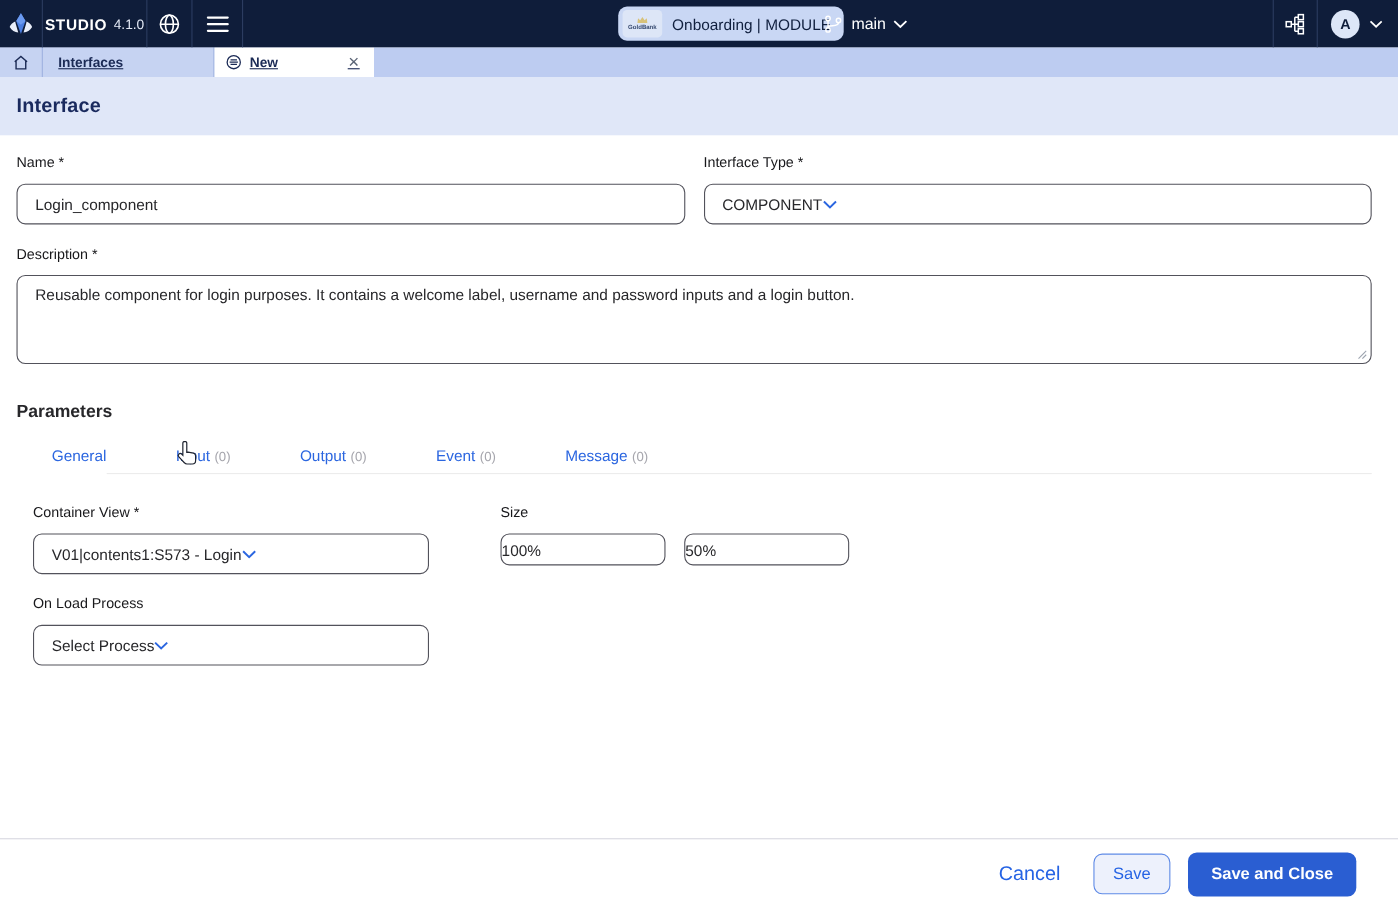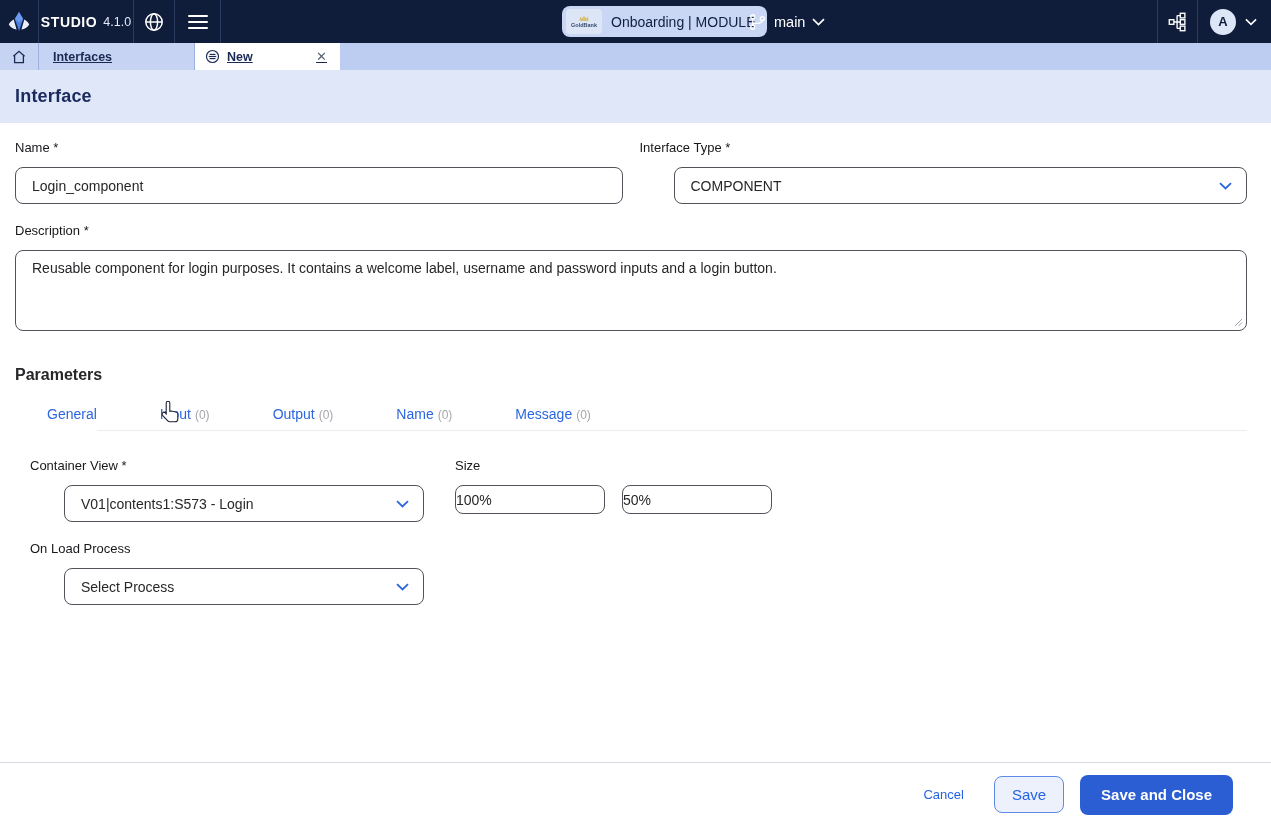--- a/index.html
+++ b/index.html
@@ -50,22 +50,22 @@
   .page-title { font-size:18px; font-weight:700; color:#1a2a5e; letter-spacing:.2px; }
 
   
   .content { padding:17px 24px 0 15px; }
   .field-label { font-size:13px; color:#18181b; margin-bottom:12px; }
   .row2 { display:flex; gap:17px; }
   .col { flex:1; }
   .text-input, .select-box, .textarea-box {
     border:1px solid #52525b; border-radius:8px; background:#fff; font-family:"Liberation Sans",sans-serif; }
   .text-input { width:100%; height:37px; padding:0 16px; font-size:14px; color:#27272a; outline:none; }
-  .select-box { height:37px; display:flex; align-items:center; justify-content:space-between; padding:0 14px 0 16px;
-    font-size:14px; color:#27272a; cursor:pointer;margin-left:34px; }
+  .select-box { height:37px; display:flex; align-items:center; justify-content:flex-start; padding:0 14px 0 16px;
+    font-size:14px; color:#27272a; cursor:pointer; }
   .desc-wrap { position:relative; margin-top:19px; }
   .textarea-box { width:100%; height:81px; padding:9px 16px; font-size:14px; color:#27272a; resize:none; outline:none; display:block; }
   .resize-grip { position:absolute; right:4px; bottom:4px; }
 
   
   .params-title { margin-top:35px; font-size:16px; color:#27272a; }
   .ptabs-wrap { position:relative; margin-top:22px; }
   .ptabs { display:flex; gap:63px; padding-left:32px; align-items:baseline; }
   .ptab { font-size:14px; color:#2b66e0; cursor:pointer; white-space:nowrap; }
   .ptab .count { font-size:12px; color:#a6a6ad; margin-left:4px; }
@@ -76,21 +76,21 @@
   .panel-col-left { width:425px; }
   .sel-360 { width:360px; }
   .size-col .size-inputs { display:flex; gap:17px; }
   .size-input { width:150px; height:29px; border:1px solid #52525b; border-radius:8px; padding:0 0; font-size:14px;
     color:#27272a; outline:none; font-family:"Liberation Sans",sans-serif; }
   .mt-block { margin-top:19px; }
 
   
   .footer { position:absolute; left:0; right:0; bottom:0; height:64px; border-top:1px solid #d8d8e0; background:#fff;
     display:flex; align-items:center; justify-content:flex-end; padding-right:38px; gap:16px; }
-  .link-btn { color:#2563e4; font-size:13px; background:none; border:none; cursor:pointer; margin-right:14px;
+  .link-btn { color:#2563e4; font-size:18px; background:none; border:none; cursor:pointer; margin-right:14px;
     font-family:"Liberation Sans",sans-serif; }
   .btn-outline { height:37px; padding:0 17px; border:1px solid #5f8ae6; background:#edf1fc; color:#2563e4;
     font-size:15px; border-radius:8px; cursor:pointer; font-family:"Liberation Sans",sans-serif; }
   .btn-primary { height:40px; padding:0 21px; background:#2a5ed2; border:none; color:#fff; font-size:15px; font-weight:700;
     border-radius:8px; cursor:pointer; font-family:"Liberation Sans",sans-serif; }
 
   .hand-cursor { position:absolute; left:158px; top:470px; width:25px; height:28px; z-index:50; pointer-events:none; }
   svg { display:block; }
 </style>
 </head>
@@ -229,21 +229,21 @@
         <span class="ptab">
           <span>General</span>
         </span>
         <span class="ptab">
           <span>Input</span><span class="count">(0)</span>
         </span>
         <span class="ptab">
           <span>Output</span><span class="count">(0)</span>
         </span>
         <span class="ptab">
-          <span>Name</span><span class="count">(0)</span>
+          <span>Event</span><span class="count">(0)</span>
         </span>
         <span class="ptab">
           <span>Message</span><span class="count">(0)</span>
         </span>
       </div>
       <div class="ptabs-line"></div>
     </div>
 
     <div class="panel">
       <div class="panel-row">

